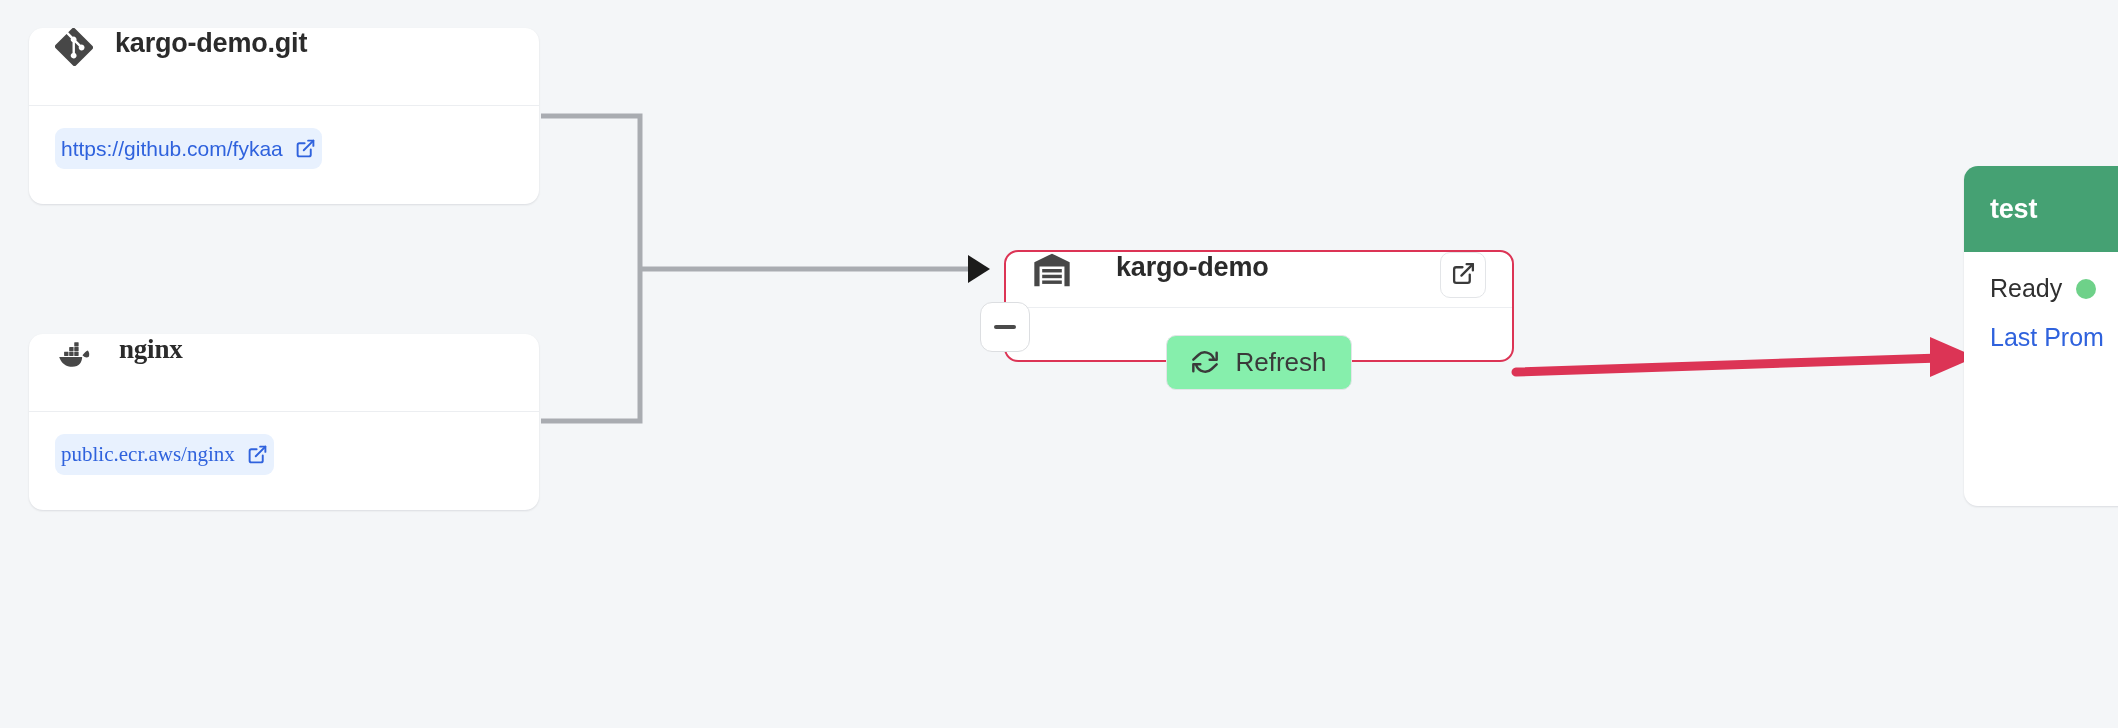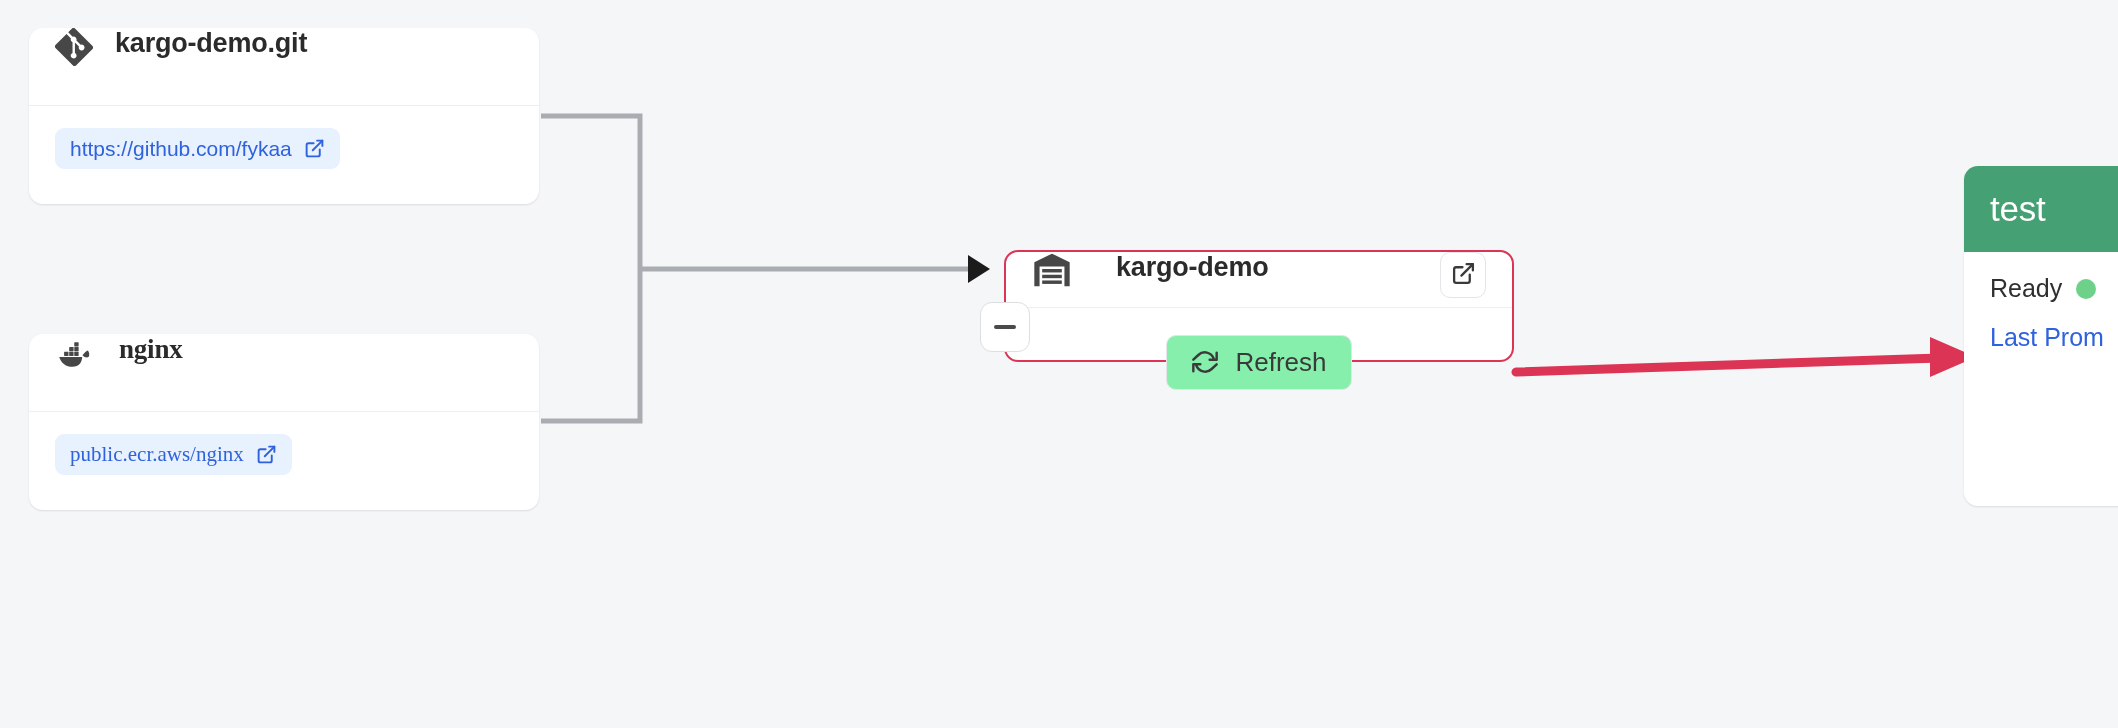--- a/index.html
+++ b/index.html
@@ -51,21 +51,21 @@
   .icon { flex: 0 0 auto; display: block; line-height: 0; }
 
   
   .url-pill {
     display: inline-flex;
     align-items: center;
     gap: 12px;
     background: #e8f1fe;
     color: #2f62dd;
     border-radius: 9px;
-    padding: 10px 15px;
+    padding: 10px 6px;
     font-size: 21px;
     line-height: 1;
     white-space: nowrap;
     cursor: pointer;
   }
   .url-pill .ext { line-height: 0; }
 
   
   #node-git   { left: 29px;  top: 28px;  width: 510px; height: 176px; }
   #node-nginx { left: 29px;  top: 334px; width: 510px; height: 176px; font-family: Liberation Serif, serif; }
@@ -135,22 +135,22 @@
   }
   .stage-head {
     background: #45a173;
     height: 86px;
     display: flex;
     align-items: center;
     padding: 0 26px;
   }
   .stage-name {
     color: #ffffff;
-    font-size: 35px;
-    font-weight: 400;
+    font-size: 27px;
+    font-weight: 700;
     letter-spacing: -.2px;
   }
   .stage-body { padding: 22px 26px; }
   .stage-row {
     display: flex; align-items: center; gap: 14px;
     font-size: 25px; color: #2f2f2f;
     margin-bottom: 20px;
   }
   .dot {
     width: 20px; height: 20px; border-radius: 50%;

